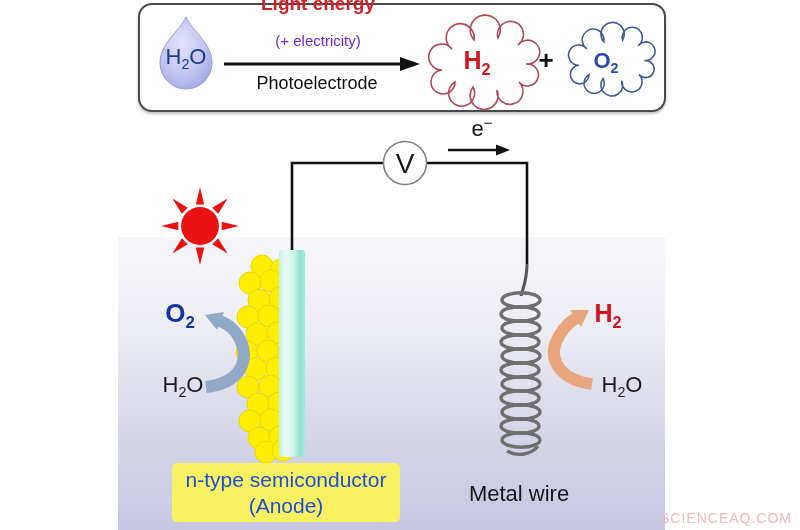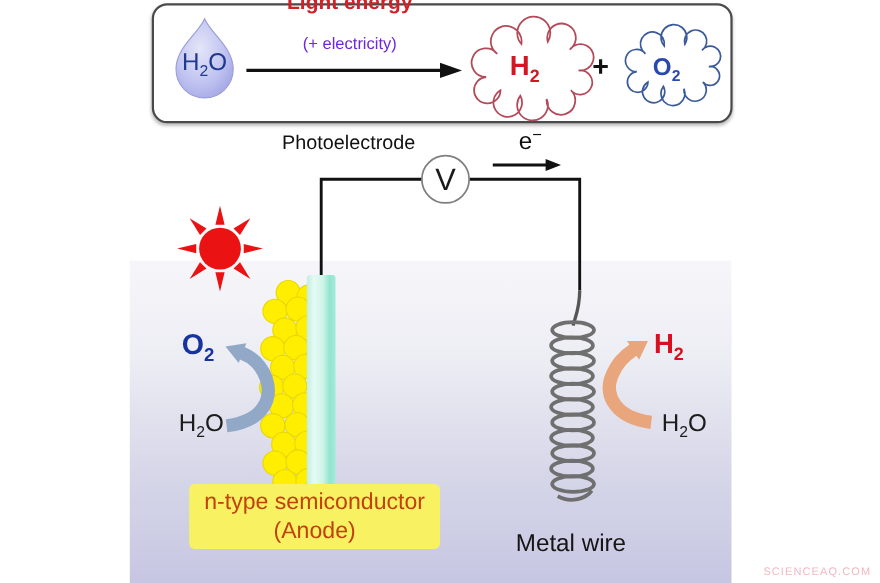--- a/index.html
+++ b/index.html
@@ -9,36 +9,36 @@
             background:linear-gradient(180deg,#f6f6fa 0%,#ededf4 30%,#d7d7e9 65%,#c6c6e2 100%);}
   #banner{position:absolute;left:138px;top:3px;width:528px;height:109px;background:#fff;
           border:2px solid #4a4a4a;border-radius:14px;box-sizing:border-box;
           box-shadow:0 2px 3px rgba(0,0,0,.25);}
   svg.overlay{position:absolute;left:0;top:0;pointer-events:none;}
   .lbl{position:absolute;transform:translate(-50%,-50%);white-space:nowrap;line-height:1.1;}
   sub{font-size:65%;line-height:0;}
   sup{font-size:68%;line-height:0;}
   .red-bold{color:#d22027;font-weight:bold;font-size:19px;}
   .small-black{color:#6d28d9;font-size:15px;}
-  .mid-black{color:#111;font-size:18px;margin-top:46px;}
+  .mid-black{color:#111;font-size:18px;}
   .drop-txt{color:#1f3a8e;font-size:22px;}
   .cloud-h2-txt{color:#d01825;font-weight:bold;font-size:25px;}
   .cloud-o2-txt{color:#2a49ac;font-weight:bold;font-size:22px;}
   .plus-txt{color:#111;font-weight:bold;font-size:26px;}
   .v-txt{color:#1a1a1a;font-size:28px;}
   .e-txt{color:#111;font-size:22px;}
   .o2-left{color:#16339e;font-weight:bold;font-size:26px;}
   .h2-right{color:#d80f1e;font-weight:bold;font-size:25px;}
   .water-txt{color:#1c1c1c;font-size:22px;}
-  #anode-label{position:absolute;left:172px;top:440px;width:228px;height:59px;
+  #anode-label{position:absolute;left:172px;top:463px;width:228px;height:59px;
                background:#f8f262;border-radius:5px;display:flex;flex-direction:column;
-               justify-content:center;align-items:center;color:#c2410c;font-size:21px;line-height:26px;}
+               justify-content:center;align-items:center;color:#1d4ed8;font-size:21px;line-height:26px;}
   #cathode-label{position:absolute;left:519px;top:493px;transform:translate(-50%,-50%);
                  text-align:center;color:#151515;font-size:22px;line-height:23px;white-space:nowrap;}
-  #watermark{position:absolute;right:8px;bottom:4px;color:#f0b9be;font-size:10px;letter-spacing:1px;}
+  #watermark{position:absolute;right:8px;bottom:4px;color:#f0b9be;font-size:14px;letter-spacing:1px;}
 </style>
 </head>
 <body>
 
 <div id="scene">
 
   <div id="solution"></div>
 
   <div id="banner"></div>
 

